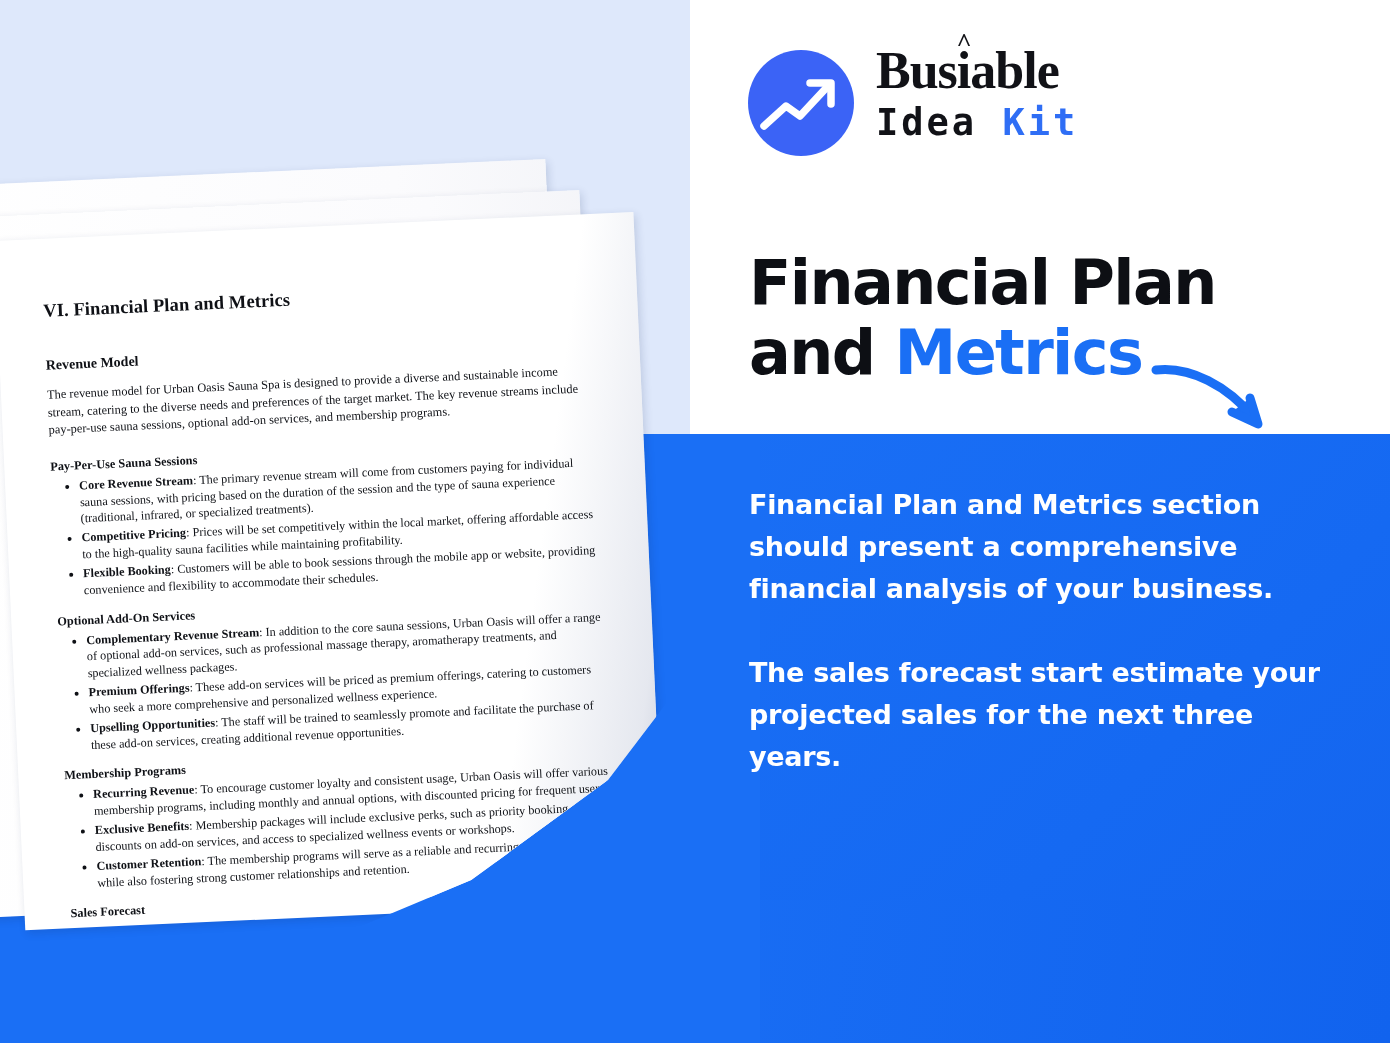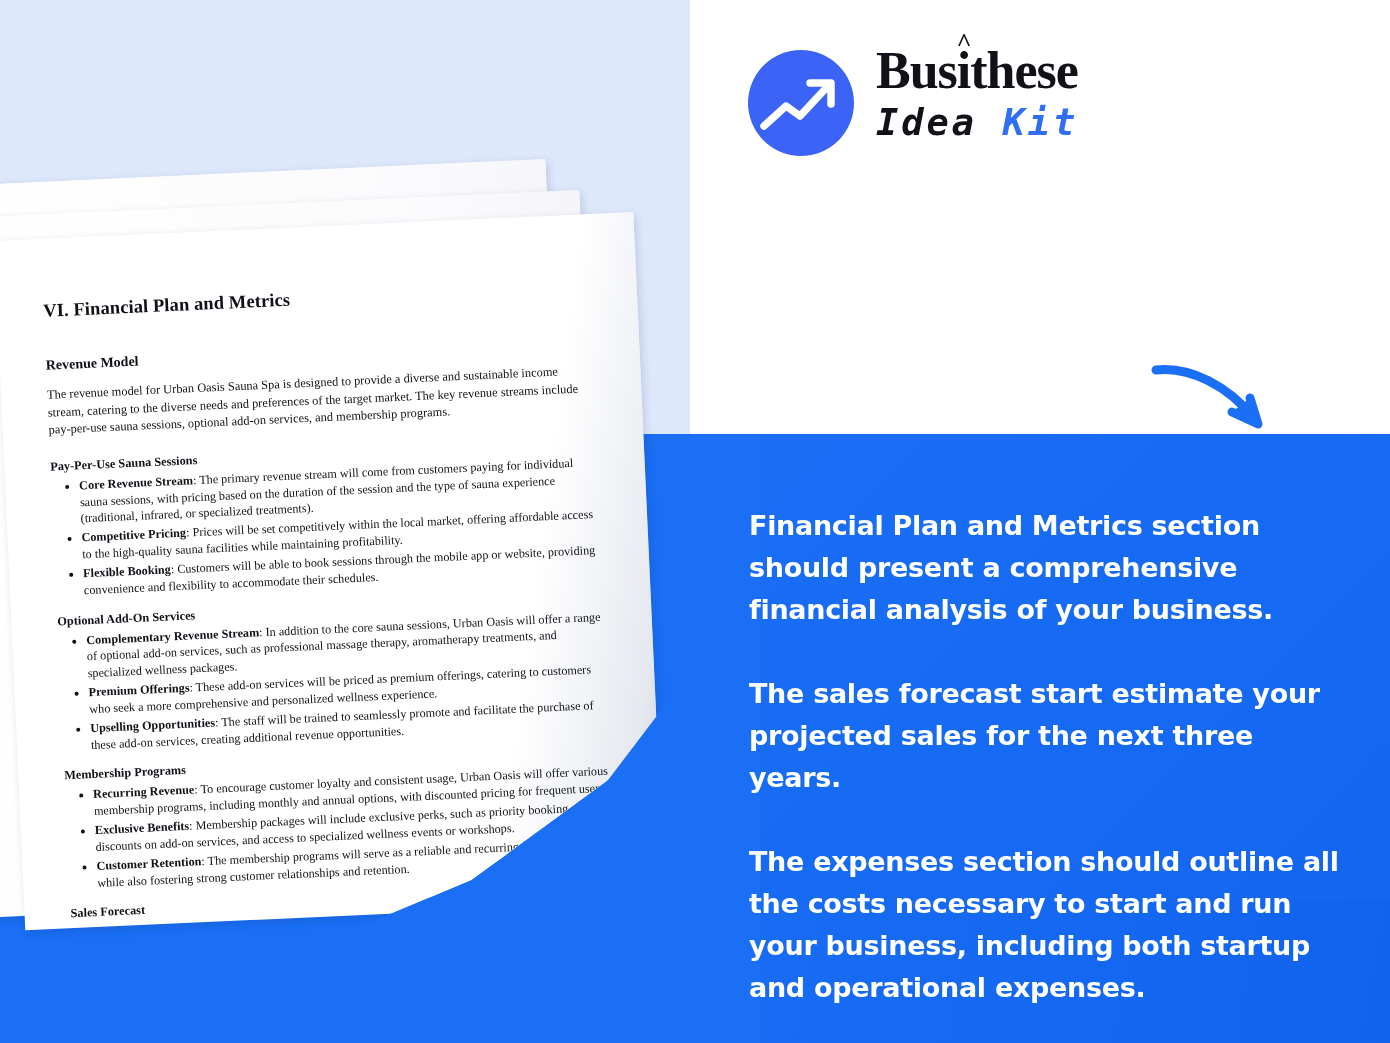--- a/index.html
+++ b/index.html
@@ -123,42 +123,41 @@
   }
   .logo-line1 .circ{position:relative;display:inline-block;}
   .logo-line1 .circ .hat{
     position:absolute;left:50%;top:-12px;transform:translateX(-50%);
     font-size:26px;font-weight:700;line-height:1;
   }
   .logo-line2{
     font-family:"DejaVu Sans Mono","Liberation Mono",monospace;
     font-weight:700;font-size:37px;line-height:46px;color:#111217;
     letter-spacing:3px;
-    font-style:italic;
   }
   .logo-line2 .kit{color:#2f6ef5;}
 
   
   .headline{
     position:absolute;left:749px;top:248px;width:560px;
     font-family:"DejaVu Sans", sans-serif;
     font-weight:700;font-size:62px;line-height:70px;
     color:#0d0f14;letter-spacing:-1.6px;
   }
   .headline .accent{color:#1a6ff5;}
 
   
   .arrow{position:absolute;left:1150px;top:358px;width:130px;height:80px;}
 
   
   .panel-copy{
     position:absolute;left:749px;top:484px;width:600px;
     font-family:"DejaVu Sans", sans-serif;
     font-weight:700;font-size:27px;line-height:42px;
-    color:#ffffff;letter-spacing:-.3px;margin-top:21px;
+    color:#ffffff;letter-spacing:-.3px;
   }
   .panel-copy p{margin:0 0 42px 0;}
   .panel-copy p:last-child{margin-bottom:0;}
 </style>
 </head>
 <body>
 
 <div id="stage">
 
   <div class="bg-lightblue"></div>
@@ -230,30 +229,33 @@
   </div>
 
   <div class="logo">
     <div class="logo-mark">
       <svg width="106" height="106" viewBox="0 0 106 106">
         <path d="M16 76 L38 56 L52 66 L80 36" stroke="#ffffff" stroke-width="7.5" fill="none" stroke-linecap="round" stroke-linejoin="round"></path>
         <path d="M62 33 L83 33 L83 54" stroke="#ffffff" stroke-width="7.5" fill="none" stroke-linecap="round" stroke-linejoin="round"></path>
       </svg>
     </div>
     <div class="logo-text">
-      <div class="logo-line1"><span>Bus</span><span class="circ"><span class="hat">^</span><span>i</span></span><span>these</span></div>
+      <div class="logo-line1"><span>Bus</span><span class="circ"><span class="hat">^</span><span>i</span></span><span>able</span></div>
       <div class="logo-line2"><span>Idea</span> <span class="kit">Kit</span></div>
     </div>
   </div>
 
+  <div class="headline">
+    <span>Financial Plan</span><br>
+    <span>and </span><span class="accent">Metrics</span>
+  </div>
 
   <svg class="arrow" viewBox="0 0 130 80">
     <path d="M6 12 C 40 8, 78 28, 104 60" stroke="#1a6ff5" stroke-width="9" fill="none" stroke-linecap="round"></path>
     <path d="M82 54 L108 66 L100 40" stroke="#1a6ff5" stroke-width="9" fill="#1a6ff5" stroke-linejoin="round" stroke-linecap="round"></path>
   </svg>
 
   <div class="panel-copy" id="panel-copy">
       <p>Financial Plan and Metrics section should present a comprehensive financial analysis of your business.</p>
       <p>The sales forecast start estimate your projected sales for the next three years.</p>
-      <p>The expenses section should outline all the costs necessary to start and run your business, including both startup and operational expenses.</p>
     </div>
 
 </div>
 
 </body></html>

